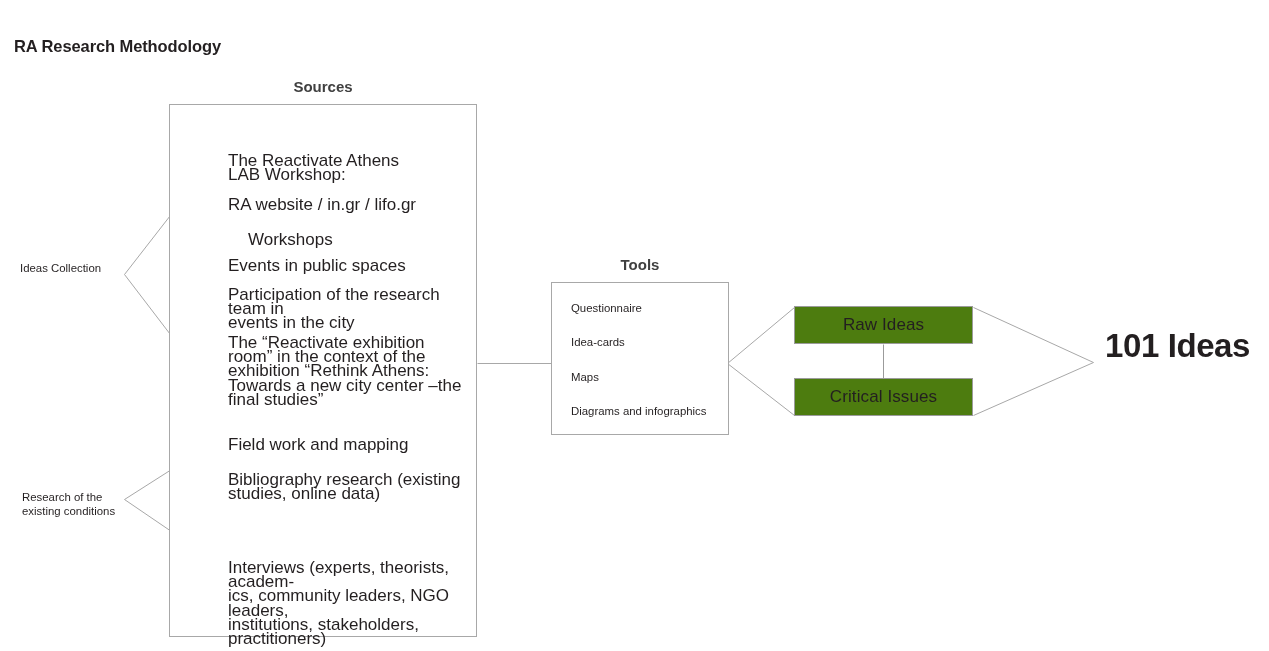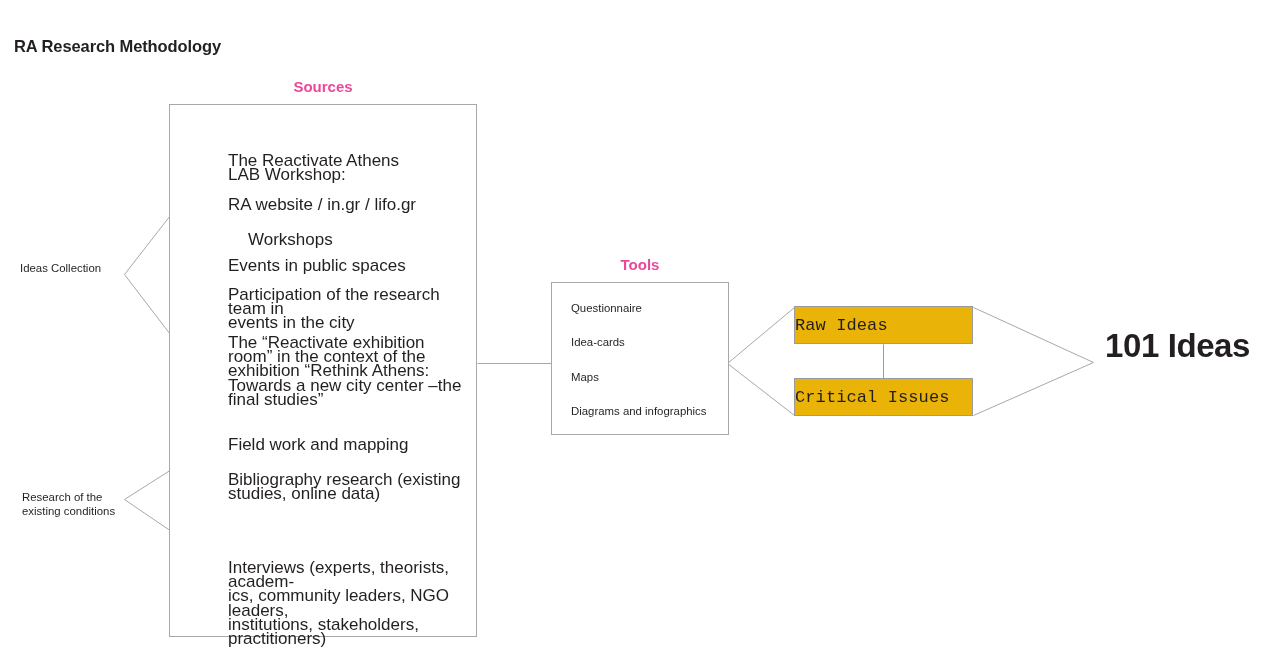--- a/index.html
+++ b/index.html
@@ -42,48 +42,48 @@
     font-weight: bold;
     letter-spacing: -0.1px;
     color: #231f20;
     white-space: nowrap;
   }
 
   .group-caption {
     position: absolute;
     font-size: 15px;
     font-weight: bold;
-    color: #ec4899;
+    color: #404040;
     white-space: nowrap;
     text-align: center;
   }
   .group-caption.sources-caption { left: 169px; top: 62px; width: 308px; }
   .group-caption.tools-caption   { left: 551px; top: 240px; width: 178px; }
 
   
   .panel-box {
     position: absolute;
     border: 1px solid #a8a8a8;
     box-sizing: border-box;
     background: #ffffff;
   }
   .sources-box { left: 169px; top: 88px;  width: 308px; height: 533px; }
   .tools-box   { left: 551px; top: 266px; width: 178px; height: 153px; }
 
   .result-box {
     position: absolute;
     border: 1px solid #9b9b9b;
     box-sizing: border-box;
-    background: #eab308;
+    background: #4d7c0f;
     display: flex;
     align-items: center;
+    justify-content: center;
     font-size: 17px;
     color: #231f20;
     letter-spacing: 0.1px;
-    font-family: Liberation Mono, monospace;
   }
   .raw-ideas-box      { left: 794px; top: 290px; width: 179px; height: 38px; }
   .critical-issues-box{ left: 794px; top: 362px; width: 179px; height: 38px; }
 
   
   .source-item {
     position: absolute;
     font-size: 17px;
     line-height: 14.2px;
     color: #231f20;

